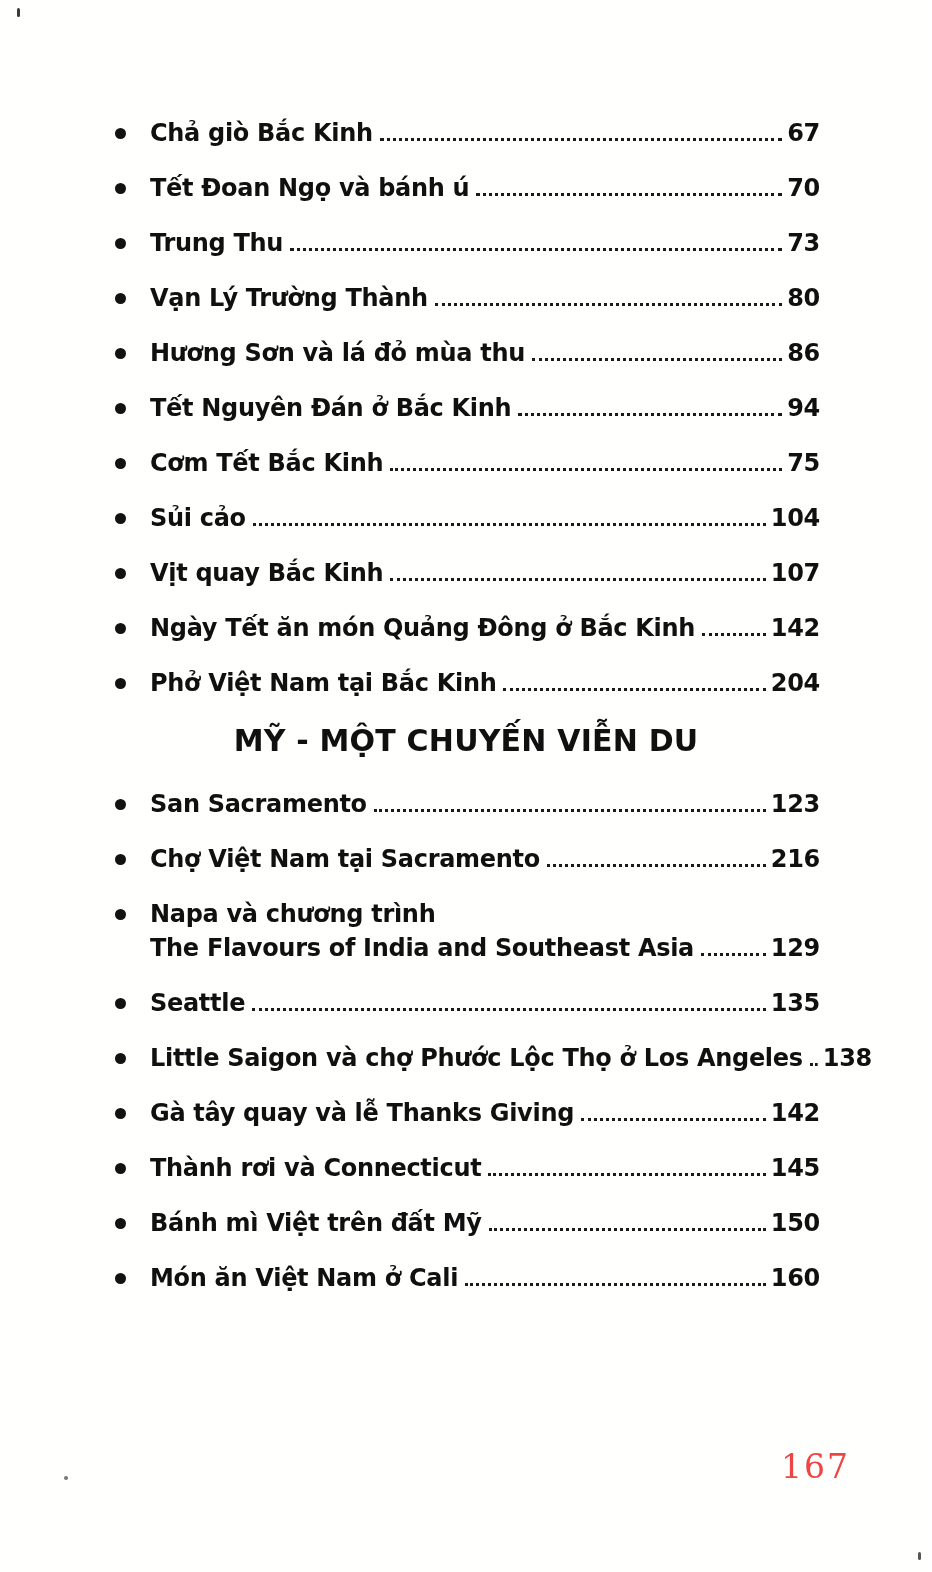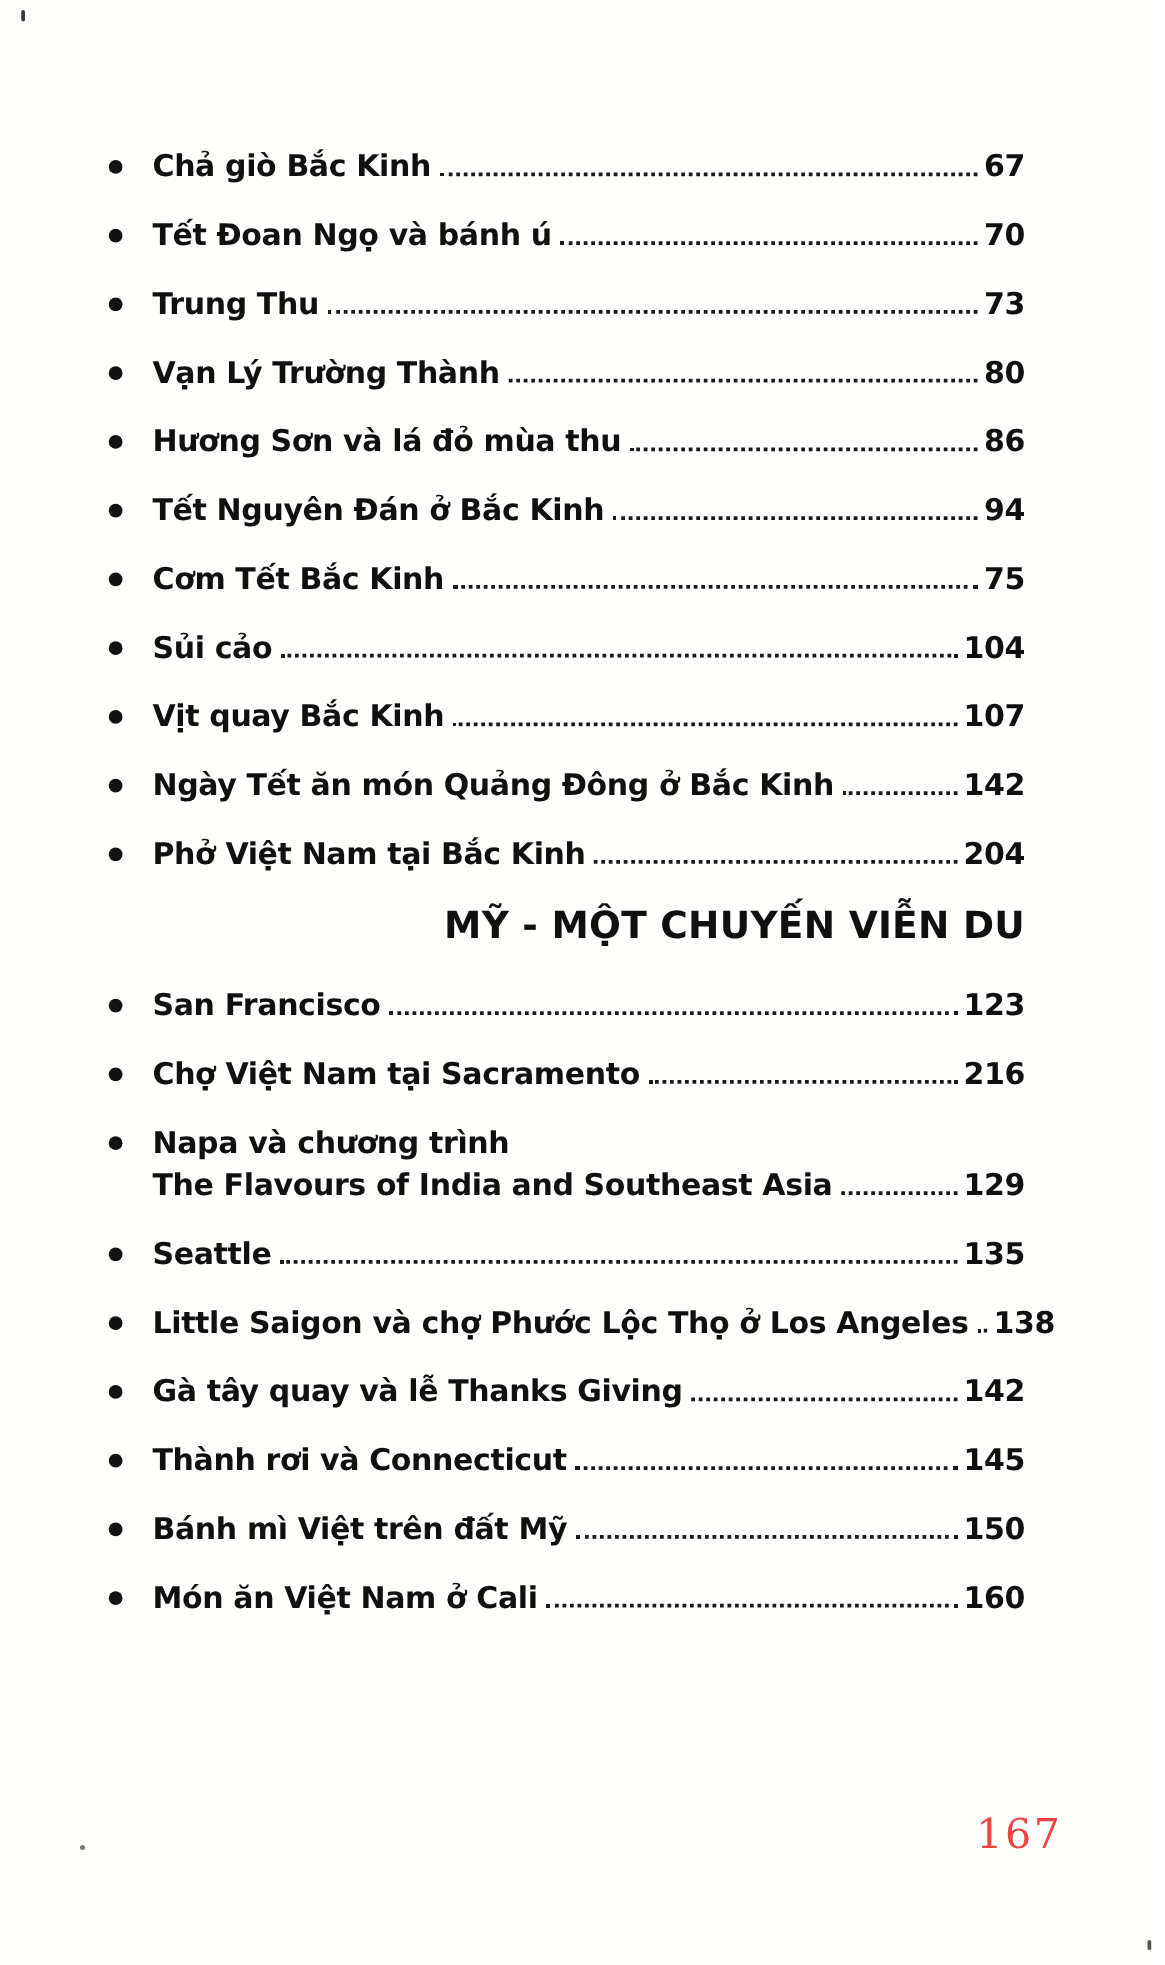--- a/index.html
+++ b/index.html
@@ -7,21 +7,21 @@
     padding: 0;
     background: #ffffff;
   }
   .page {
     position: relative;
     width: 924px;
     height: 1572px;
     background: #fffffe;
     overflow: hidden;
     box-sizing: border-box;
-    padding: 116px 104px 0 84px;
+    padding: 116px 104px 0 112px;
     font-family: "DejaVu Sans", sans-serif;
     font-weight: 700;
     color: #101010;
   }
   .toc {
     width: 100%;
   }
   .toc-row {
     display: flex;
     align-items: flex-start;
@@ -63,21 +63,21 @@
     min-width: 8px;
     border-bottom: 3px dotted #1a1a1a;
     margin: 0 3px 4px 7px;
     height: 1px;
   }
   .page-num {
     white-space: nowrap;
     margin-left: 2px;
   }
   .toc-heading {
-    text-align: right;
+    text-align: center;
     font-size: 30px;
     letter-spacing: 0.2px;
     margin: 6px 0 26px 0;
     line-height: 40px;
   }
   .page-number {
     position: absolute;
     right: 74px;
     bottom: 86px;
     font-family: "DejaVu Serif", serif;
@@ -229,21 +229,21 @@
             <span class="leader"></span>
             <span class="page-num">204</span>
           </div>
         </div>
       </div>
       <div class="toc-heading">MỸ - MỘT CHUYẾN VIỄN DU</div>
       <div class="toc-row">
         <span class="bullet"></span>
         <div class="entry-content">
           <div class="line">
-            <span class="title">San Francisco</span>
+            <span class="title">San Sacramento</span>
             <span class="leader"></span>
             <span class="page-num">123</span>
           </div>
         </div>
       </div>
       <div class="toc-row">
         <span class="bullet"></span>
         <div class="entry-content">
           <div class="line">
             <span class="title">Chợ Việt Nam tại Sacramento</span>

